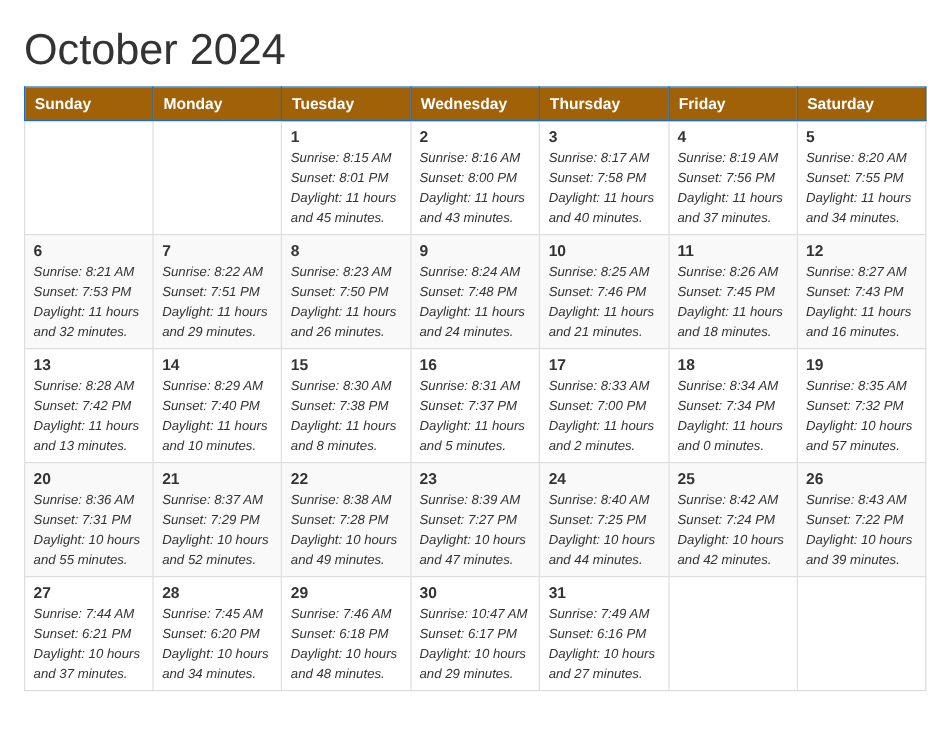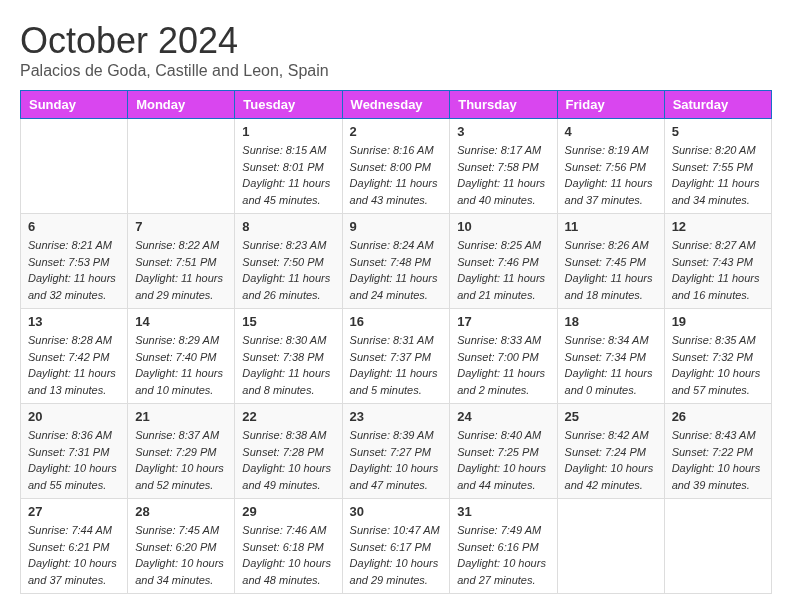--- a/index.html
+++ b/index.html
@@ -43,21 +43,21 @@
     .location-title {
       font-size: 16px;
       color: #555;
     }
     table {
       width: 100%;
       border-collapse: collapse;
       border: 1px solid #ccc;
     }
     thead th {
-      background-color: #d946ef;
+      background-color: #a16207;
       color: #fff;
       text-align: left;
       padding: 6px 8px;
       font-size: 13px;
       font-weight: bold;
       border: 1px solid #1a6ec7;
     }
     tbody tr {
       border: 1px solid #ddd;
     }
@@ -86,21 +86,20 @@
       background-color: #f9f9f9;
     }
     .empty-cell { background: #fff; }
   </style>
 </head>
 <body>
 
 <div class="header-section">
   <div class="title-section">
     <div class="month-title">October 2024</div>
-    <div class="location-title">Palacios de Goda, Castille and Leon, Spain</div>
   </div>
 </div>
 
 <table>
   <thead>
     <tr>
     <th>Sunday</th>
         <th>Monday</th>
         <th>Tuesday</th>
         <th>Wednesday</th>

